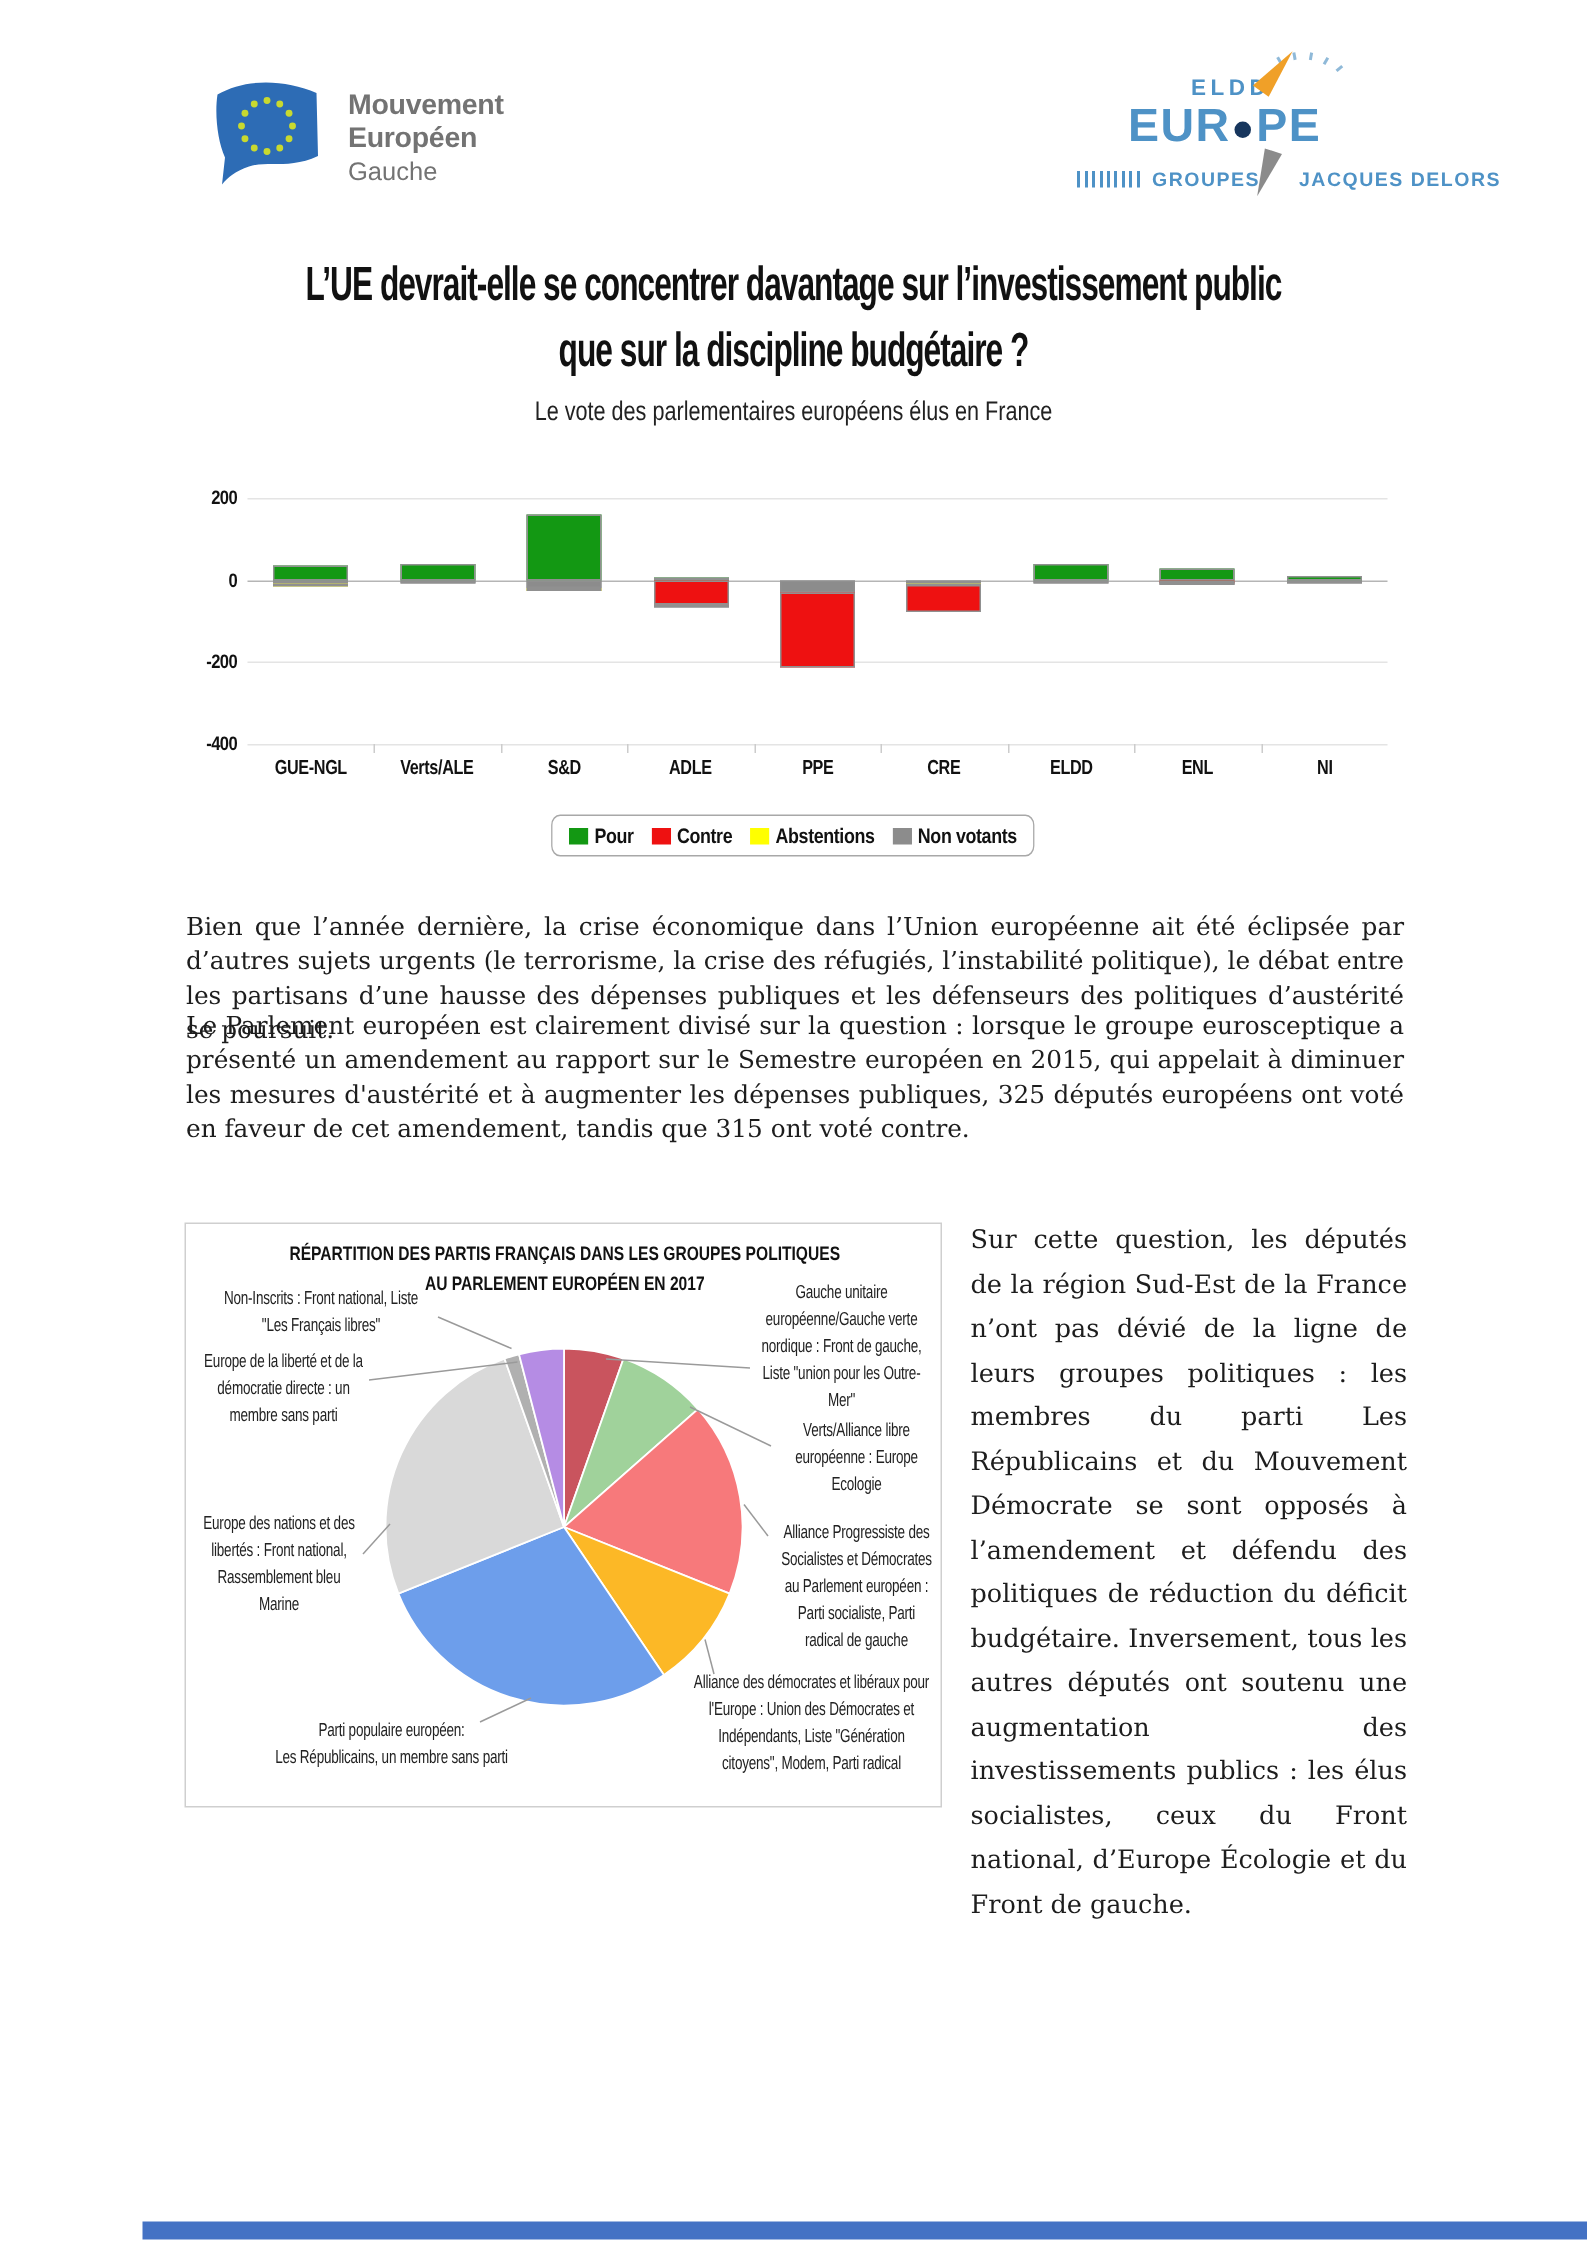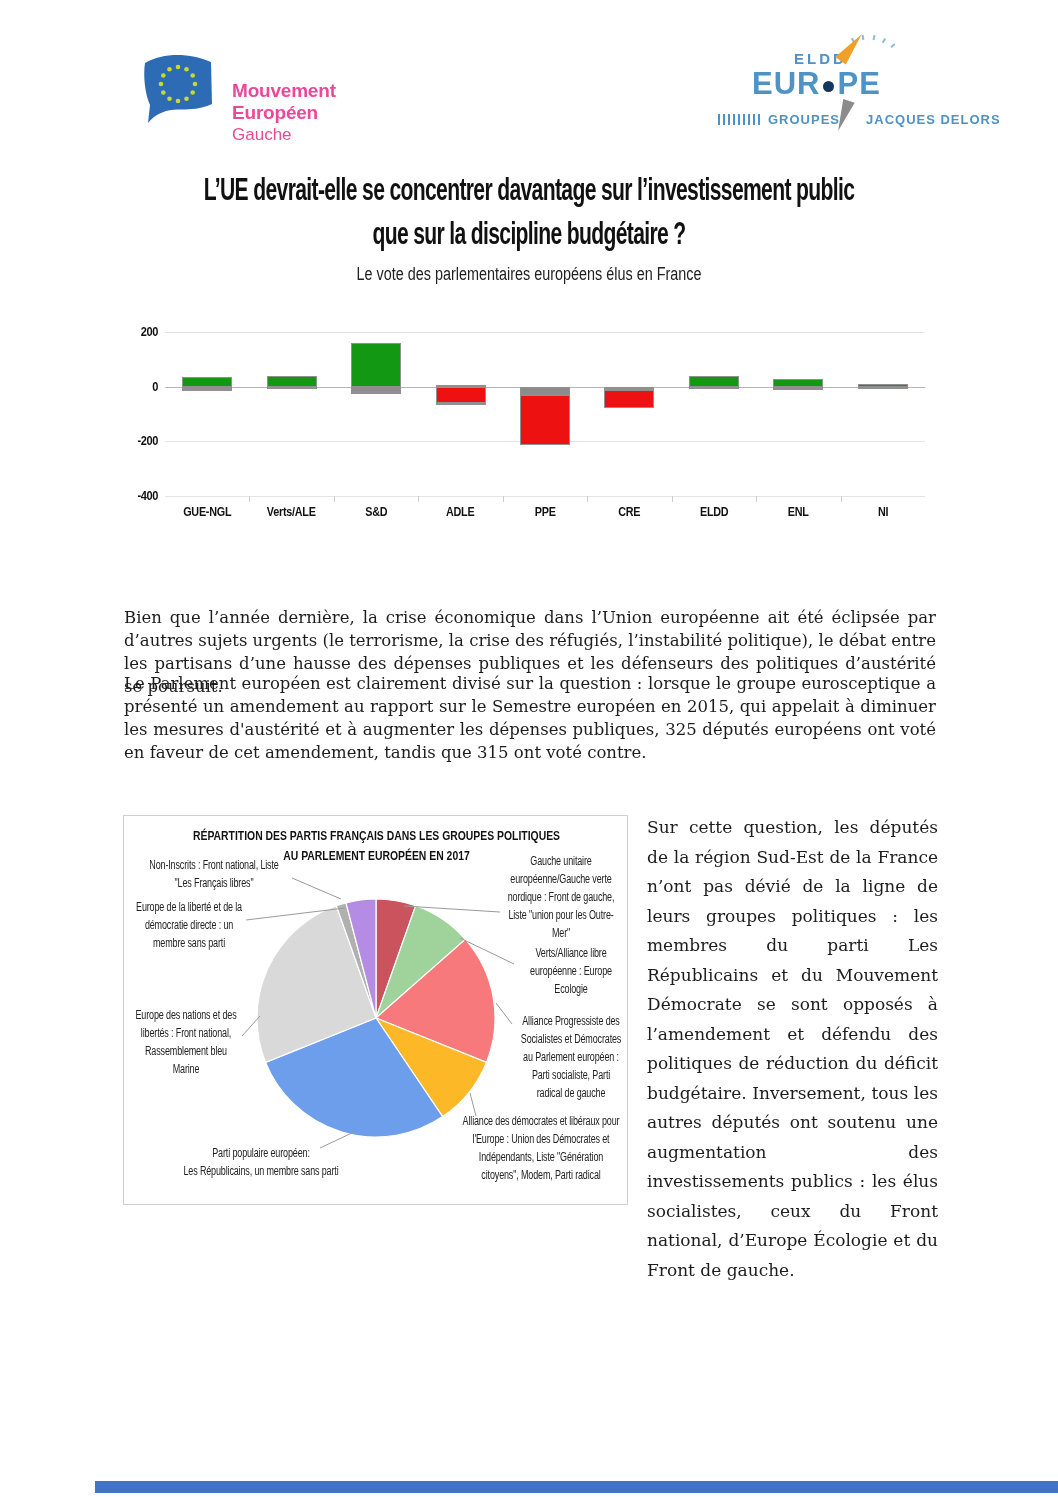--- a/index.html
+++ b/index.html
@@ -2,21 +2,21 @@
 <html><head>
 <meta charset="utf-8">
 <style>
   * { margin:0; padding:0; box-sizing:border-box; }
   html,body { background:#ffffff; }
   .page { position:relative; width:1058px; height:1497px; background:#ffffff; overflow:hidden;
           font-family:"Liberation Sans", sans-serif; color:#1b1b1b; }
 
   
   .logo-me { position:absolute; left:138px; top:50px; width:280px; height:95px; }
-  .logo-me .me-text { position:absolute; left:94px; top:10px; line-height:22px; color:#ec4899;margin-top:20px; }
+  .logo-me .me-text { position:absolute; left:94px; top:10px; line-height:22px; color:#737373; }
   .me-l1,.me-l2 { font-size:19px; font-weight:bold; letter-spacing:-0.2px; }
   .me-l3 { font-size:17px; font-weight:normal; }
 
   .logo-ne { position:absolute; left:752px; top:38px; width:215px; height:96px; }
   .ne-notre { position:absolute; left:42px; top:12px; font-size:15px; font-weight:bold;
               letter-spacing:3px; color:#4e92c6; }
   .ne-europe { position:absolute; left:0px; top:28px; font-size:31px; font-weight:bold;
                letter-spacing:1px; color:#4e92c6; }
   .ne-dot { display:inline-block; width:11px; height:11px; border-radius:50%;
             background:#17365d; margin:0 3px 2px 3px; }
@@ -191,20 +191,40 @@
       <div class="bar-seg" style="left: 773.333px; top: 64.6667px; width: 50px; height: 2px; background: rgb(238, 17, 17);"></div>
       <div class="bar-seg" style="left: 773.333px; top: 66.0333px; width: 50px; height: 2px; background: rgb(140, 140, 140);"></div>
       <div class="cat-label" style="left: 756.111px; width: 84.4444px; top: 182px;">ENL</div>
       <div class="slot-tick" style="left: 756.111px; top: 174px;"></div>
       <div class="bar-seg" style="left: 857.778px; top: 61.9333px; width: 50px; height: 2.73333px; background: rgb(19, 152, 19);"></div>
       <div class="bar-seg" style="left: 857.778px; top: 64.6667px; width: 50px; height: 2px; background: rgb(140, 140, 140);"></div>
       <div class="cat-label" style="left: 840.556px; width: 84.4444px; top: 182px;">NI</div>
       <div class="slot-tick" style="left: 840.556px; top: 174px;"></div>
     </div>
 
+  <div class="legend-wrap">
+    <div class="legend-box" id="legend-box">
+        <span class="legend-item">
+          <span class="legend-swatch" style="background: rgb(19, 152, 19);"></span>
+          <span>Pour</span>
+        </span>
+        <span class="legend-item">
+          <span class="legend-swatch" style="background: rgb(238, 17, 17);"></span>
+          <span>Contre</span>
+        </span>
+        <span class="legend-item">
+          <span class="legend-swatch" style="background: rgb(255, 255, 0);"></span>
+          <span>Abstentions</span>
+        </span>
+        <span class="legend-item">
+          <span class="legend-swatch" style="background: rgb(140, 140, 140);"></span>
+          <span>Non votants</span>
+        </span>
+      </div>
+  </div>
 
   <p class="para para-1">Bien que l’année dernière, la crise économique dans l’Union européenne ait été éclipsée par d’autres sujets urgents (le terrorisme, la crise des réfugiés, l’instabilité politique), le débat entre les partisans d’une hausse des dépenses publiques et les défenseurs des politiques d’austérité se poursuit.</p>
   <p class="para para-2">Le Parlement européen est clairement divisé sur la question : lorsque le groupe eurosceptique a présenté un amendement au rapport sur le Semestre européen en 2015, qui appelait à diminuer les mesures d'austérité et à augmenter les dépenses publiques, 325 députés européens ont voté en faveur de cet amendement, tandis que 315 ont voté contre.</p>
 
   <div class="pie-box">
     <div class="pie-title">RÉPARTITION DES PARTIS FRANÇAIS DANS LES GROUPES POLITIQUES
 AU PARLEMENT EUROPÉEN EN 2017</div>
     <svg class="pie-svg" width="505" height="390" viewBox="0 0 505 390">
       <g id="pie-slices">
           <path d="M 252 202 L 252.00 83.00 A 119 119 0 0 1 291.64 89.80 Z" fill="#c9545e" stroke="#ffffff" stroke-width="1.2"></path>

